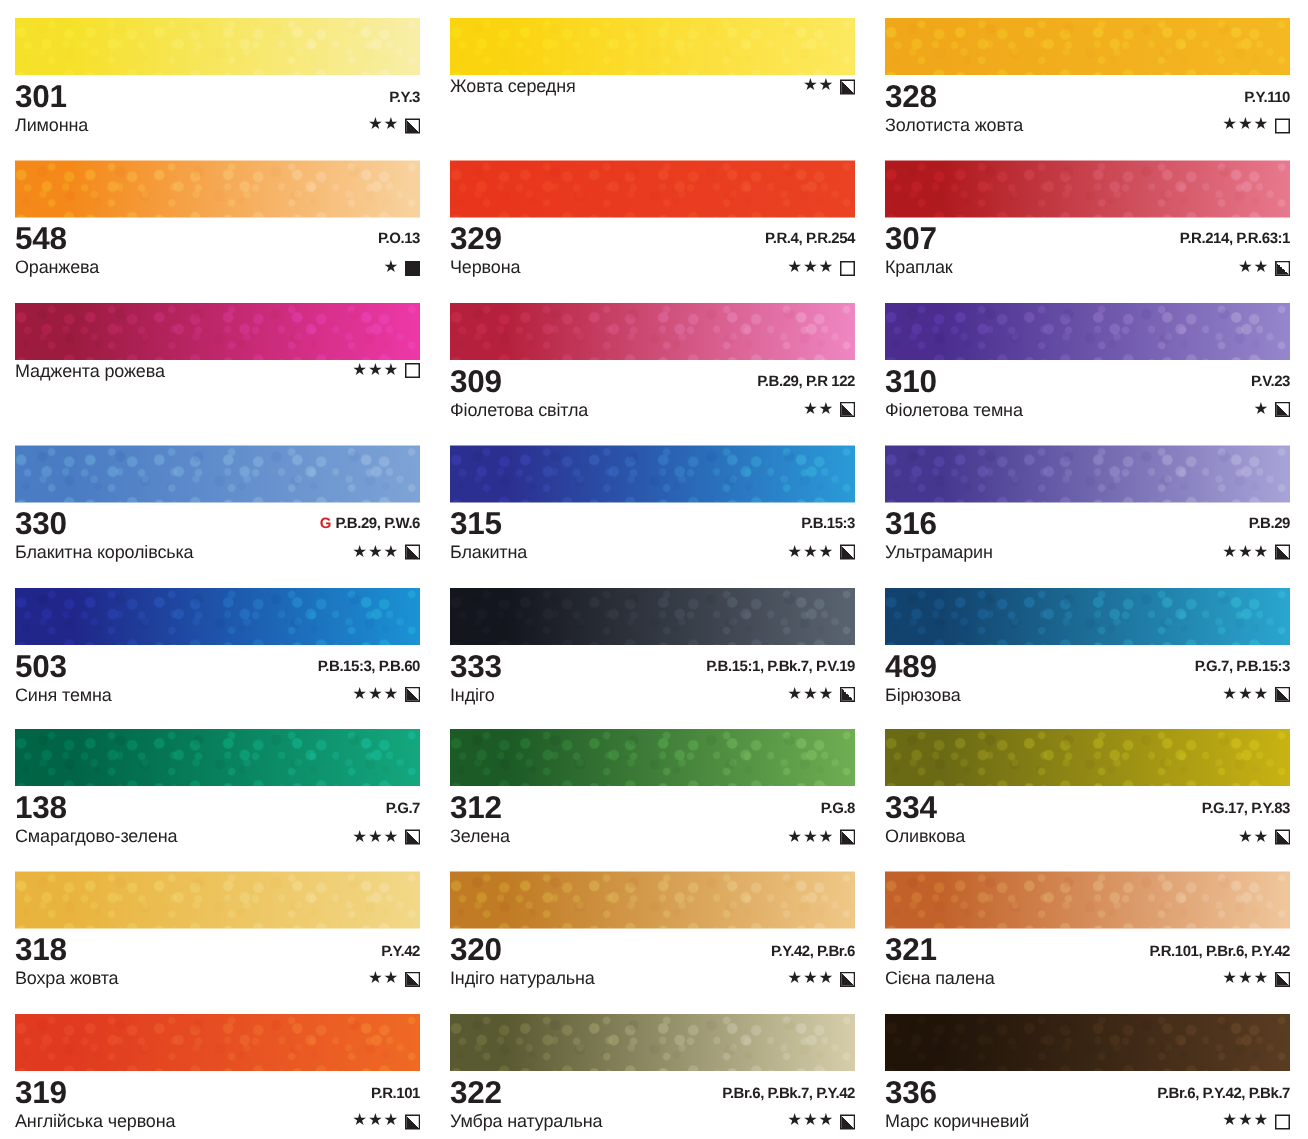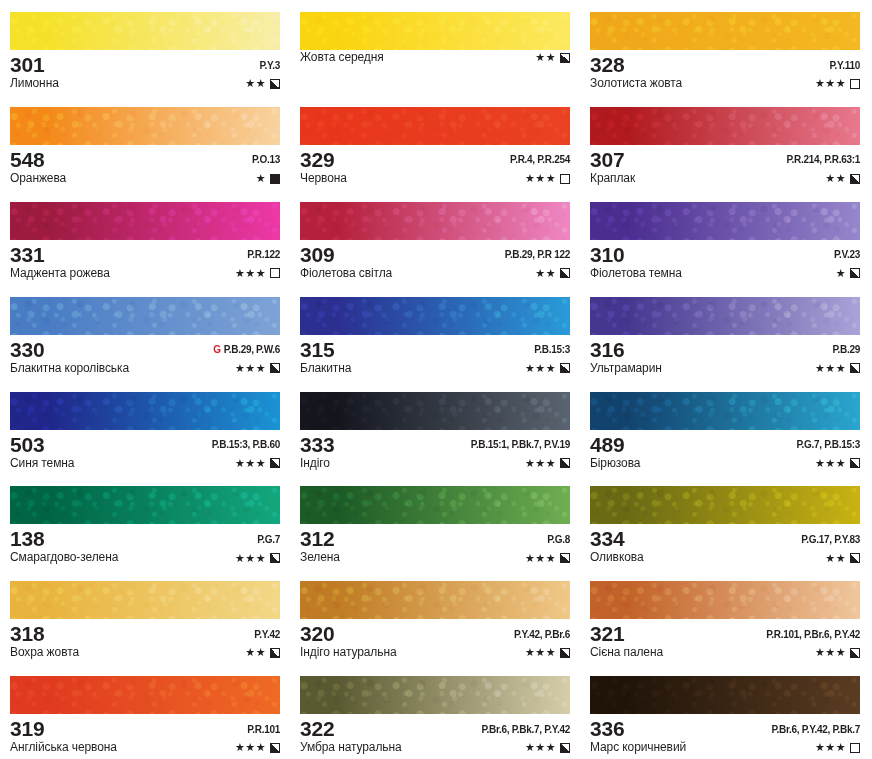--- a/index.html
+++ b/index.html
@@ -218,24 +218,20 @@
         <div class="marks">
           <span class="stars">★★</span>
           <span class="opa semi"></span>
         </div>
       </div>
     </div>
     <div class="swatch-cell">
       <div class="swatch-band" style="background: linear-gradient(to right, rgb(156, 27, 63) 0%, rgb(156, 27, 63) 14%, rgb(238, 56, 168) 100%);">
         <div class="tex"></div>
       </div>
-      <div class="info-row">
-        <div class="code">331</div>
-        <div class="pigment"><span>P.R.122</span></div>
-      </div>
       <div class="name-row">
         <div class="cname">Маджента рожева</div>
         <div class="marks">
           <span class="stars">★★★</span>
           <span class="opa transparent"></span>
         </div>
       </div>
     </div>
     <div class="swatch-cell">
       <div class="swatch-band" style="background: linear-gradient(to right, rgb(181, 33, 60) 0%, rgb(181, 33, 60) 14%, rgb(239, 135, 196) 100%);">

